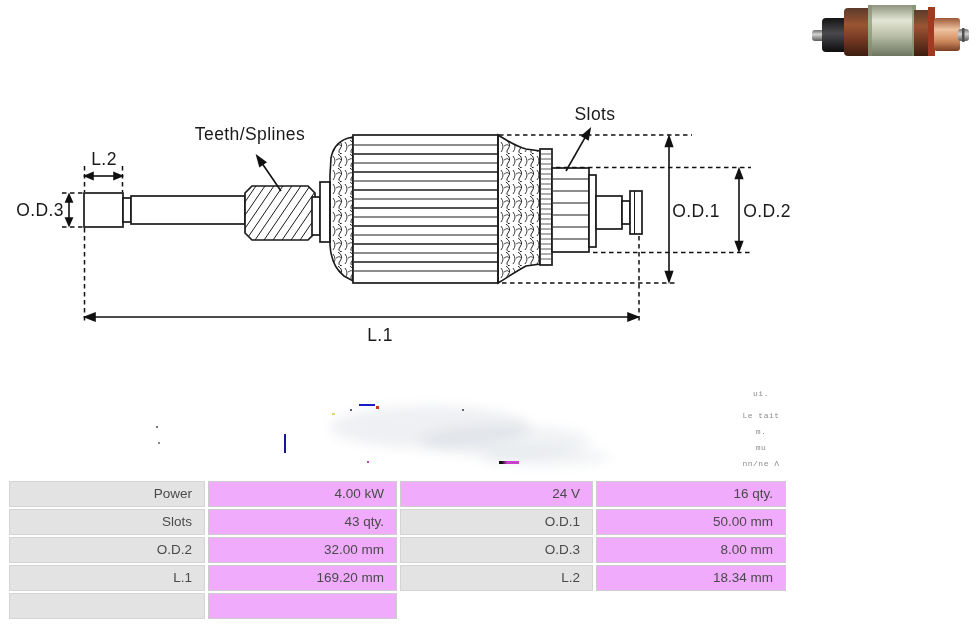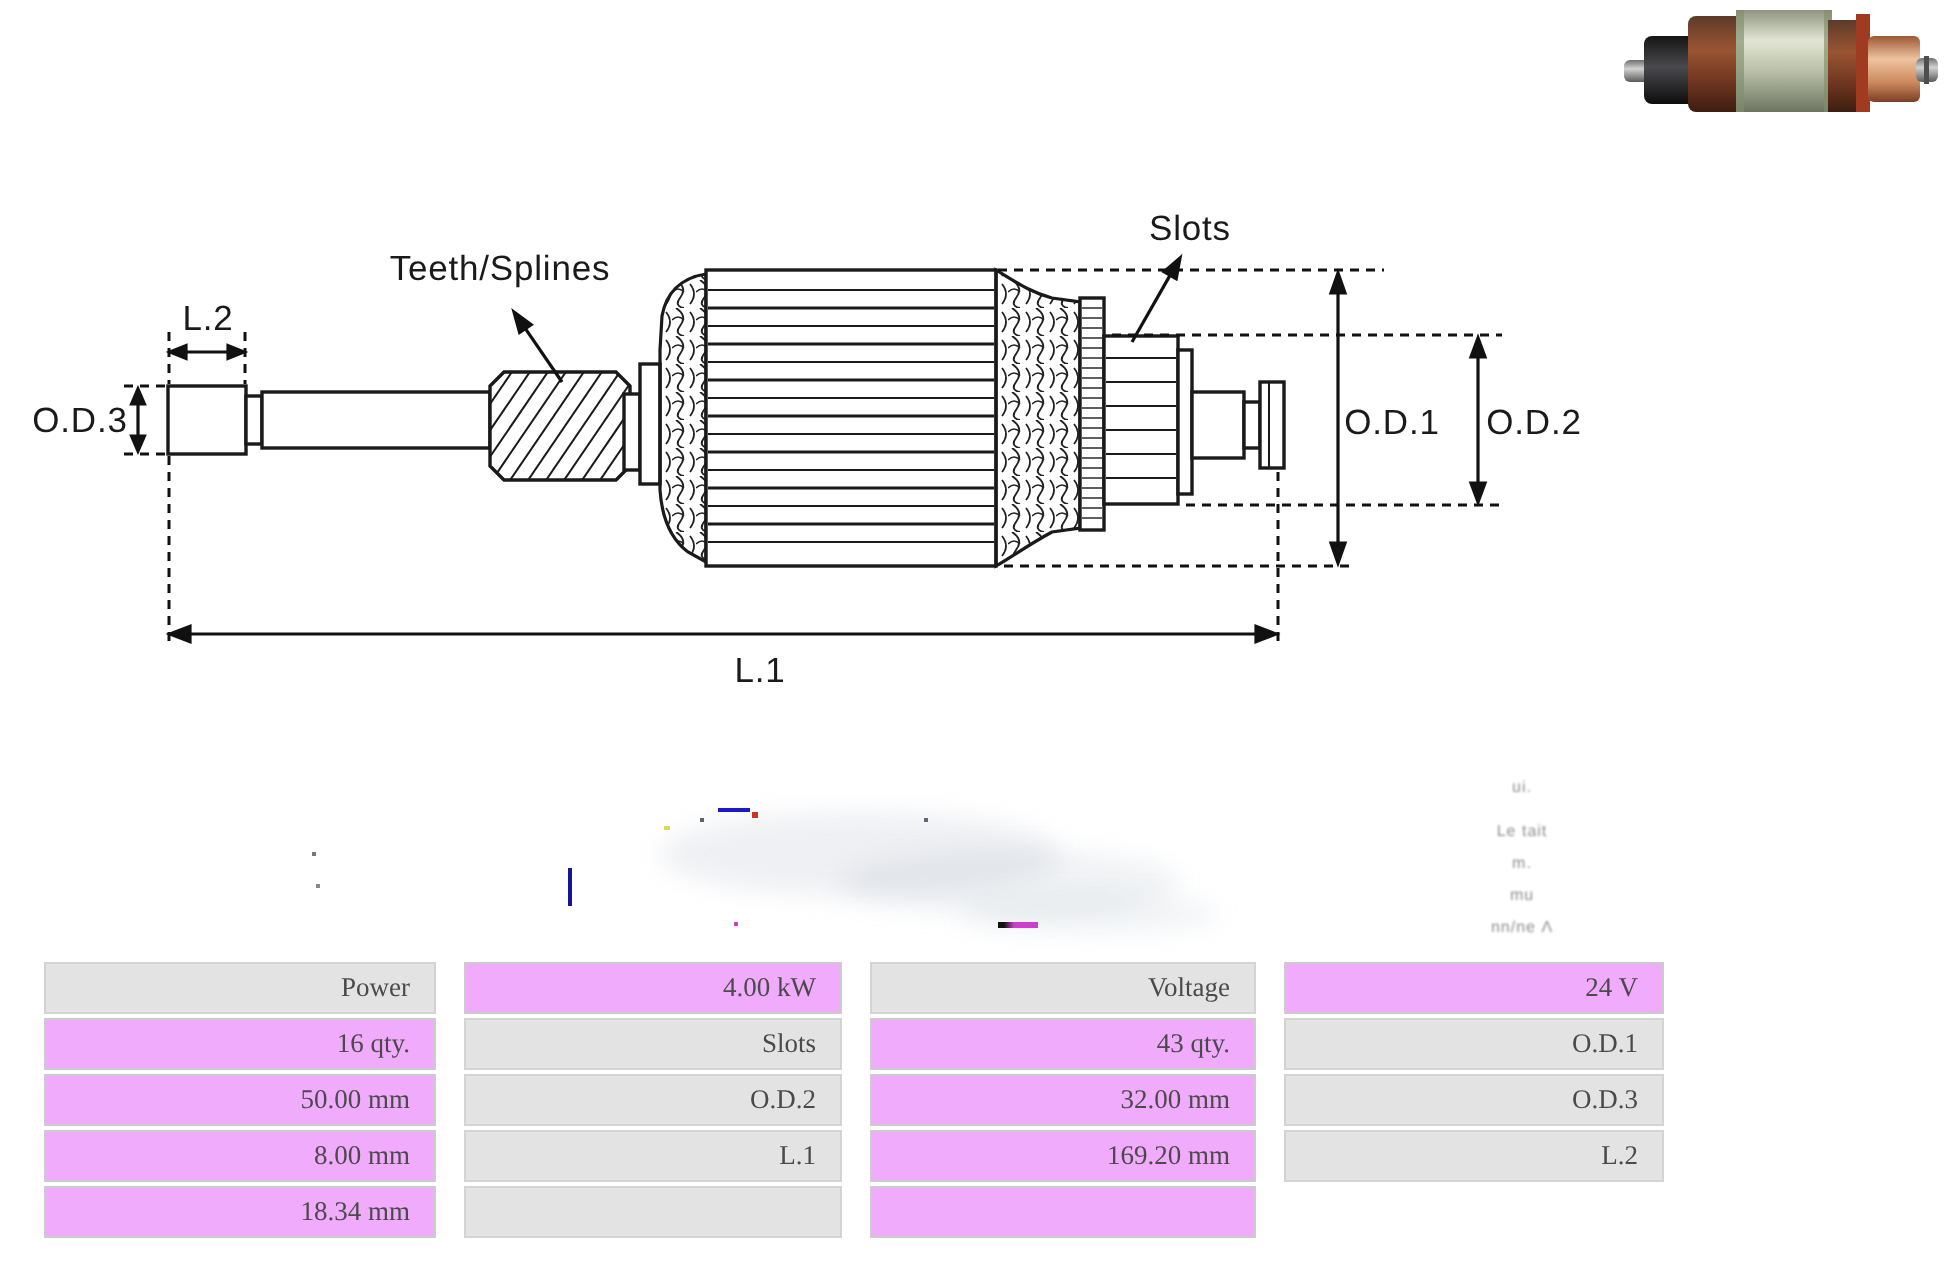--- a/index.html
+++ b/index.html
@@ -7,25 +7,25 @@
           font-family:"Liberation Sans", sans-serif;}
   
   .diagram-svg{position:absolute;left:0;top:0;}
   .diagram-svg text{font-family:"Liberation Sans", sans-serif;font-size:17.5px;fill:#1a1a1a;letter-spacing:.4px;}
   
   .photo{position:absolute;left:810px;top:3px;width:161px;height:54px;}
   
   .wm{position:absolute;pointer-events:none;}
   .wm-smudge{border-radius:50%;filter:blur(6px);}
   .wm-text{left:726px;top:386px;width:70px;text-align:center;color:#8d8d8d;
-           font-size:8px;line-height:16px;filter:blur(.4px);letter-spacing:.5px;}
+           font-size:8px;line-height:16px;filter:blur(.4px);letter-spacing:.5px;font-family:Liberation Mono, monospace;}
   .wm-text div{white-space:nowrap;}
   
-  .spec-table{position:absolute;left:22px;top:481px;display:grid;
-              grid-template-columns:196px 189px 193px 190px;gap:2px 14px;font-family:Liberation Serif, serif;}
+  .spec-table{position:absolute;left:9px;top:481px;display:grid;
+              grid-template-columns:196px 189px 193px 190px;gap:2px 3px;}
   .cell{box-sizing:border-box;height:26px;line-height:24px;font-size:13.5px;color:#4a4a4a;
         text-align:right;padding-right:12px;overflow:hidden;}
   .cell.lab{background:#e3e3e3;border:1px solid #d4d4d4;}
   .cell.val{background:#f0abfc;border:1px solid #cccccc;}
 </style>
 </head>
 <body>
 
 <div class="screen">
 
@@ -240,21 +240,20 @@
     <div>ui.</div>
     <div style="margin-top:6px;text-align:center;">Le tait</div>
     <div>m.</div>
     <div>mu</div>
     <div>nn/ne Λ</div>
   </div>
 
   <div class="spec-table">
     <div class="cell lab">Power</div>
     <div class="cell val">4.00 kW</div>
-    <div class="cell lab">Voltage</div>
     <div class="cell val">24 V</div>
 
     <div class="cell val">16 qty.</div>
     <div class="cell lab">Slots</div>
     <div class="cell val">43 qty.</div>
 
     <div class="cell lab">O.D.1</div>
     <div class="cell val">50.00 mm</div>
     <div class="cell lab">O.D.2</div>
     <div class="cell val">32.00 mm</div>

